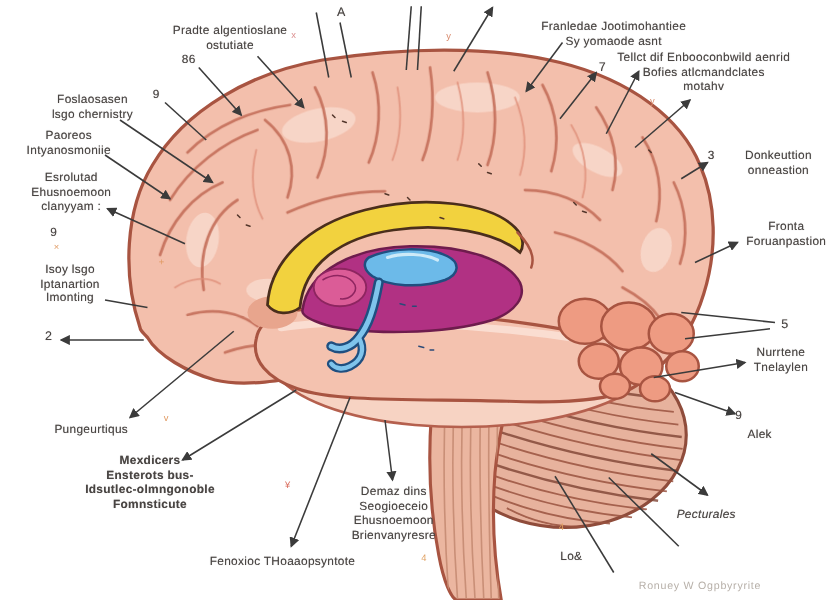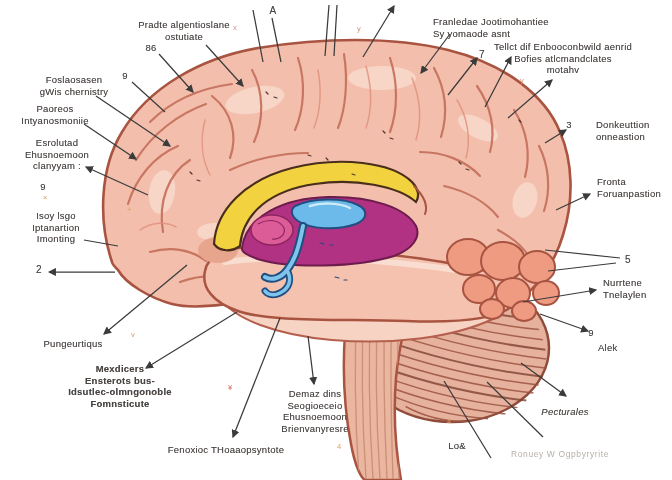--- a/index.html
+++ b/index.html
@@ -4,21 +4,21 @@
 <style>
   html,body{margin:0;padding:0;background:#ffffff;}
   body{width:672px;height:480px;overflow:hidden;font-family:"Liberation Sans",sans-serif;}
   .stage{position:relative;width:672px;height:480px;background:#fff;}
   #art{position:absolute;left:0;top:0;}
   #labels{position:absolute;left:0;top:0;width:672px;height:480px;pointer-events:none;}
   .label{position:absolute;color:#484442;font-size:9.5px;line-height:11.6px;
          letter-spacing:.25px;white-space:nowrap;
          text-shadow:0 0 .6px rgba(90,82,78,.55);}
   .label.center{transform:translateX(-50%);text-align:center;}
-  .label.left{text-align:left;}
+  .label.left{text-align:center;}
   .caption{position:absolute;transform:translateX(-50%);color:#b7b0a9;font-size:8.5px;
            letter-spacing:.6px;white-space:nowrap;}
   
   .gyri{stroke:#C4705B;stroke-width:2.2;fill:none;stroke-linecap:round;opacity:.92;}
   .gyri2{stroke:#DE8F79;stroke-width:1.5;fill:none;stroke-linecap:round;opacity:.8;}
   .stria{stroke:#99523F;stroke-width:1.5;fill:none;opacity:.85;}
   .striaD{stroke:#7E4233;stroke-width:2;fill:none;opacity:.8;}
   .stemline{stroke:#C58B72;stroke-width:1.3;fill:none;opacity:.9;}
   .speck{stroke:#53362B;stroke-width:1.2;stroke-linecap:round;}
   .speckB{stroke:#2A4A78;stroke-width:1.1;stroke-linecap:round;}
@@ -224,21 +224,21 @@
         <text x="127" y="212" fill="#e09a63" font-size="7.5" font-family="&quot;Liberation Sans&quot;, sans-serif">+</text>
         <text x="43" y="200" fill="#e09a63" font-size="7.5" font-family="&quot;Liberation Sans&quot;, sans-serif">×</text>
         <text x="131" y="337" fill="#e09a63" font-size="7.5" font-family="&quot;Liberation Sans&quot;, sans-serif">v</text>
         <text x="228" y="390" fill="#d96a5a" font-size="7.5" font-family="&quot;Liberation Sans&quot;, sans-serif">¥</text>
         <text x="447" y="424" fill="#e0a163" font-size="7.5" font-family="&quot;Liberation Sans&quot;, sans-serif">4</text>
         <text x="337" y="449" fill="#e0a163" font-size="7.5" font-family="&quot;Liberation Sans&quot;, sans-serif">4</text>
       </g>
 </svg>
 
 <div id="labels">
-  <div class="caption" style="left: 560px; top: 449px;">Ronuey W Ogpbyryrite</div>
+  <div class="caption" style="left: 560px; top: 463px;">Ronuey W Ogpbyryrite</div>
 <div class="label center" style="left: 273px; top: 5px; font-size: 10px;">
         <div>A</div>
       </div>
       <div class="label center" style="left: 151px; top: 42px; font-size: 9.5px;">
         <div>86</div>
       </div>
       <div class="label center" style="left: 184px; top: 19px;">
         <div>Pradte algentioslane</div>
         <div>ostutiate</div>
       </div>
@@ -249,21 +249,21 @@
       <div class="label center" style="left: 482px; top: 49px; font-size: 10px;">
         <div>7</div>
       </div>
       <div class="label center" style="left: 563px; top: 41px;">
         <div>Tellct dif Enbooconbwild aenrid</div>
         <div>Bofies atlcmandclates</div>
         <div>motahv</div>
       </div>
       <div class="label center" style="left: 74px; top: 74px;">
         <div>Foslaosasen</div>
-        <div>gWis chernistry</div>
+        <div>lsgo chernistry</div>
       </div>
       <div class="label center" style="left: 125px; top: 70px; font-size: 9.5px;">
         <div>9</div>
       </div>
       <div class="label center" style="left: 55px; top: 103px;">
         <div>Paoreos</div>
         <div>Intyanosmoniie</div>
       </div>
       <div class="label center" style="left: 57px; top: 137px;">
         <div>Esrolutad</div>

